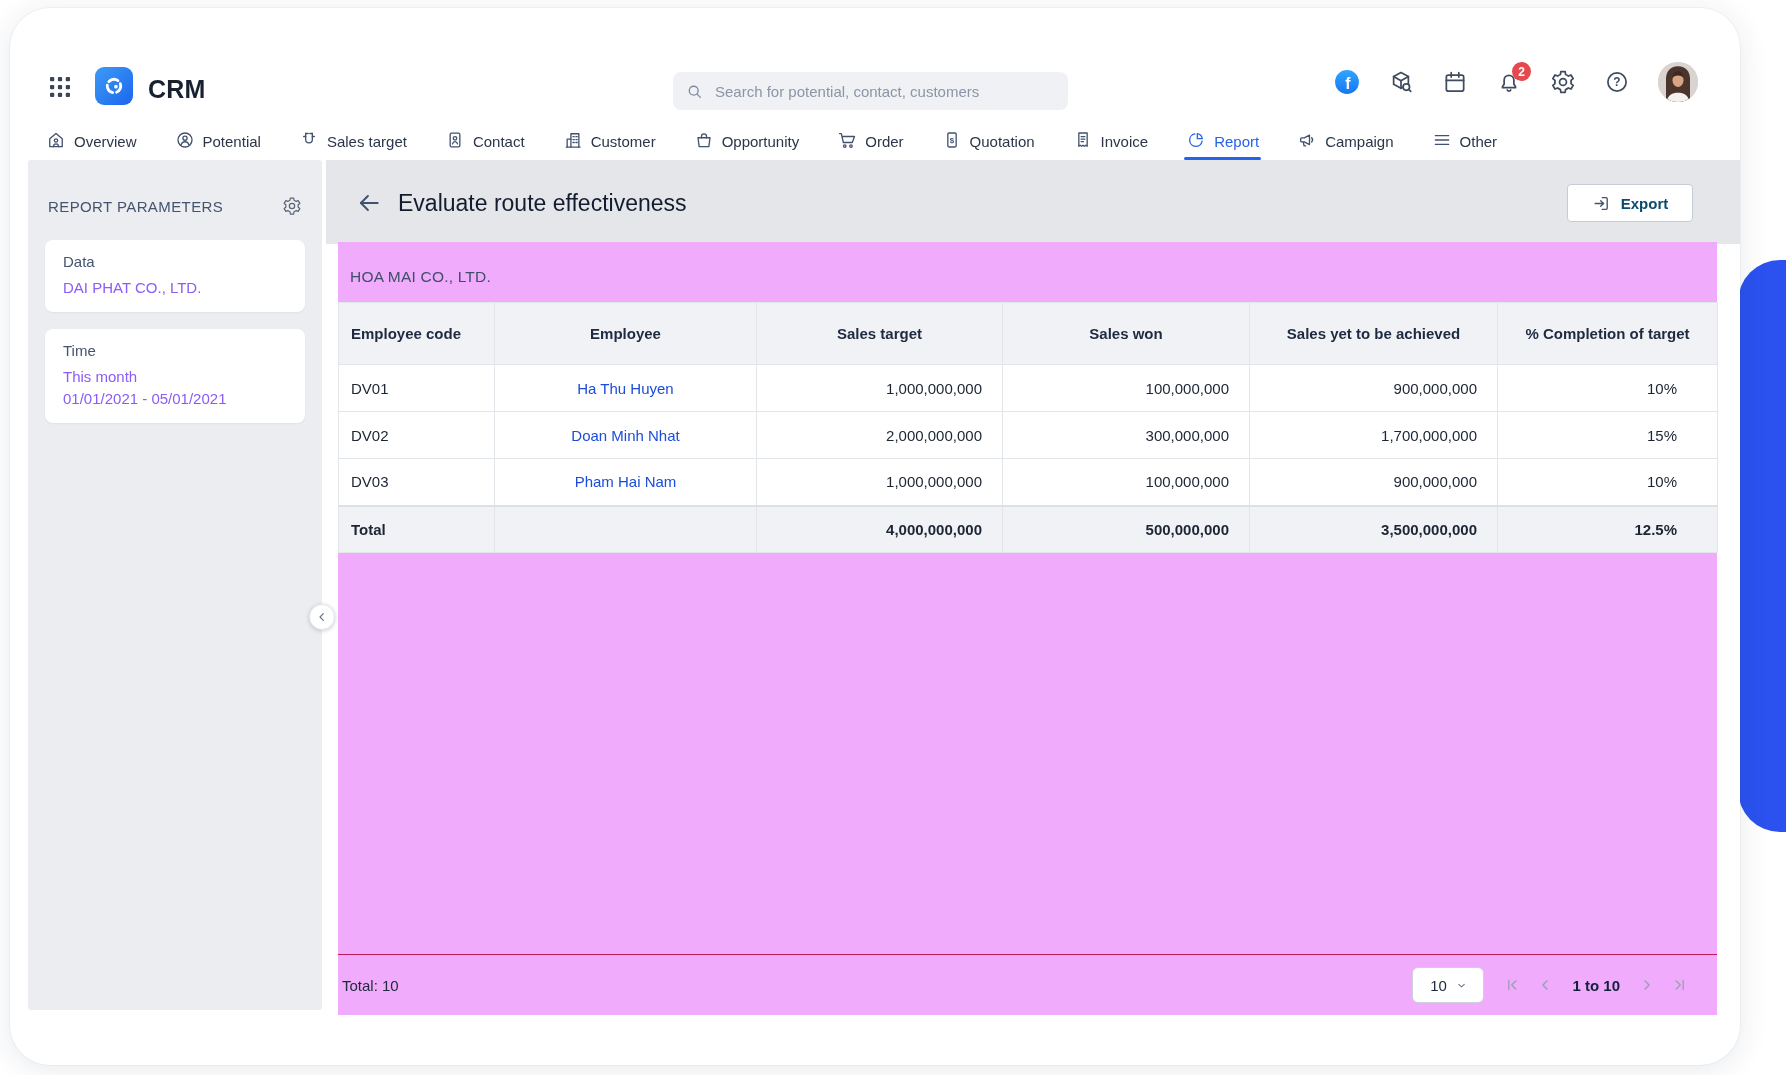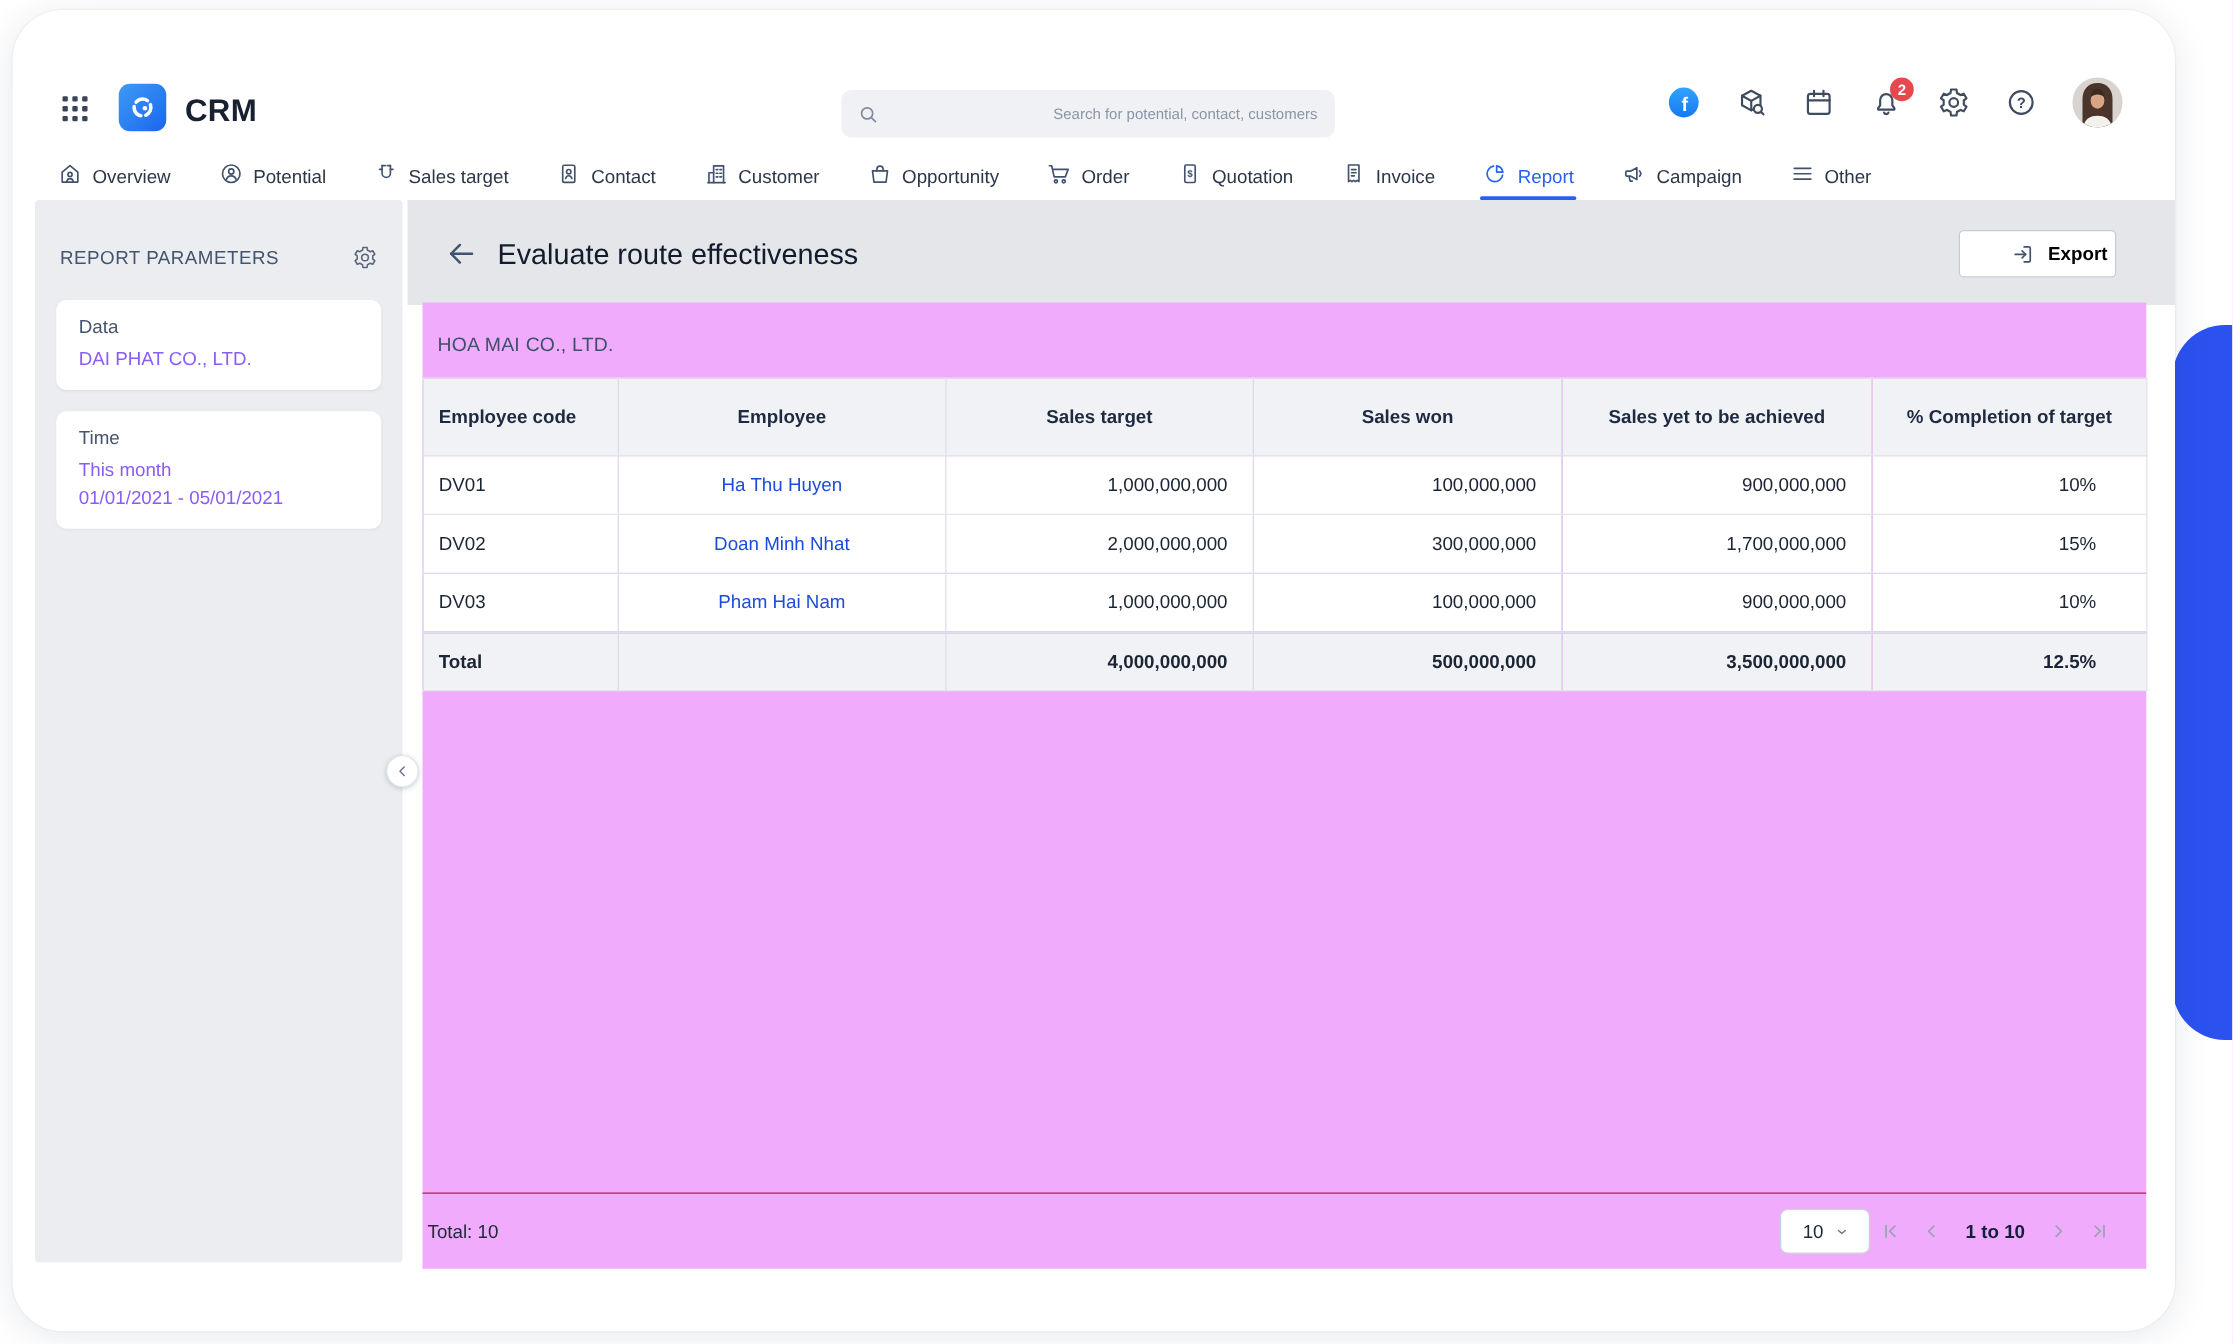--- a/index.html
+++ b/index.html
@@ -13,22 +13,22 @@
           border-radius:40px;overflow:hidden;
           box-shadow:0 4px 30px rgba(23,43,77,.10),0 0 0 1px rgba(23,43,77,.04);}
   
   .grid-icon{position:absolute;left:35px;top:64px;width:30px;height:30px;color:#3a4555;cursor:pointer;}
   .app-logo{position:absolute;left:85px;top:59px;width:38px;height:38px;border-radius:9px;
             background:linear-gradient(135deg,#3d9bf5,#1b66ee);display:flex;align-items:center;justify-content:center;}
   .app-name{position:absolute;left:138px;top:67px;font-size:25px;font-weight:700;color:#17212f;letter-spacing:.2px;}
   .search{position:absolute;left:663px;top:64px;width:395px;height:38px;background:#f0f1f4;border-radius:8px;
           display:flex;align-items:center;padding:0 12px;box-sizing:border-box;gap:9px;}
   .search svg{flex:0 0 auto;color:#7f8aa0;}
-  .search input{border:0;background:transparent;outline:none;flex:1;font-size:12px;color:#33415b;
-                font-family:inherit;text-align:right;}
+  .search input{border:0;background:transparent;outline:none;flex:1;font-size:15px;color:#33415b;
+                font-family:inherit;}
   .search input::placeholder{color:#8b95a7;}
   .topbar-right{position:absolute;right:42px;top:52px;height:44px;display:flex;align-items:center;gap:28px;}
   .top-icon{position:relative;width:26px;height:26px;display:flex;align-items:center;justify-content:center;
             color:#3f4b5e;background:none;border:0;padding:0;cursor:pointer;}
   .top-icon svg{width:26px;height:26px;}
   .badge{position:absolute;top:-7px;right:-9px;min-width:19px;height:19px;border-radius:10px;
          background:var(--badge,#e5484d);color:#fff;font-size:12px;font-weight:700;
          display:flex;align-items:center;justify-content:center;padding:0 3px;box-sizing:border-box;}
   .avatar{width:40px;height:40px;border-radius:50%;overflow:hidden;flex:0 0 auto;cursor:pointer;
           background:#d9d4cf;}
@@ -54,42 +54,42 @@
   .param-line{font-size:15px;color:#8b5cf6;line-height:22px;}
   .collapse-btn{position:absolute;left:299px;top:596px;width:26px;height:26px;border-radius:50%;background:#fff;
                 border:1px solid #e3e6ea;box-shadow:0 1px 4px rgba(23,43,77,.22);display:flex;align-items:center;
                 justify-content:center;color:#6b7586;cursor:pointer;padding:0;}
   
   .band{position:absolute;left:316px;top:152px;right:0;height:84px;background:#e4e6ea;}
   .band-inner{position:absolute;left:30px;right:47px;top:18px;height:50px;display:flex;align-items:center;}
   .back-btn{width:26px;height:26px;color:#42526e;background:none;border:0;padding:0;cursor:pointer;}
   .page-title{margin-left:16px;font-size:23px;font-weight:500;color:#121c2e;}
   .export-btn{margin-left:auto;width:126px;height:38px;background:#fff;border:1px solid #c6ccd6;border-radius:4px;
-              display:flex;align-items:center;justify-content:flex-end;gap:10px;font-size:15px;font-weight:600;
-              color:#000000;cursor:pointer;font-family:inherit;}
+              display:flex;align-items:center;justify-content:center;gap:10px;font-size:15px;font-weight:600;
+              color:#0c4a6e;cursor:pointer;font-family:inherit;}
   .export-btn svg{color:#42526e;}
   
   .content{position:absolute;left:328px;top:234px;right:23px;bottom:50px;background:#f0abfc;}
   .company{margin:26px 0 0 12px;font-size:15.5px;font-weight:500;color:#3f4f68;letter-spacing:.2px;}
   .report-table{border-collapse:collapse;table-layout:fixed;width:1379px;margin-top:16px;font-size:15px;}
   .report-table th,.report-table td{border:1px solid #e2e5ea;padding:0 20px;box-sizing:border-box;
         overflow:hidden;white-space:nowrap;background:#fff;color:#1b2534;}
   .report-table thead th{background:#f1f2f5;font-weight:700;color:#1e2a40;height:62px;}
   .report-table tbody td{height:47px;}
   .al{text-align:left;padding-left:12px !important;}
   .ac{text-align:center;}
   .ar{text-align:right;}
   .pct{padding-right:40px !important;}
   tr.total-row td{background:#f1f2f5;font-weight:700;border-top:2px solid #dde0e6;}
   a.emp-link{color:var(--link,#1b4dd8);text-decoration:none;}
   
   .tfooter{position:absolute;left:0;right:0;bottom:0;height:60px;border-top:1px solid #be185d;
            display:flex;align-items:center;justify-content:space-between;}
   .total-label{margin-left:4px;font-size:15px;color:#212b3b;}
-  .pager-zone{display:flex;align-items:center;gap:6px;padding-right:27px;}
+  .pager-zone{display:flex;align-items:center;gap:18px;padding-right:27px;}
   .page-size{width:72px;height:36px;border:1px solid #cbd1da;border-radius:6px;background:#fff;display:flex;
              align-items:center;justify-content:center;gap:9px;font-size:15px;color:#1d2839;cursor:pointer;
              font-family:inherit;}
   .page-size svg{color:#6b778c;}
   .pager{display:flex;align-items:center;gap:10px;}
   .pg-btn{width:22px;height:22px;display:flex;align-items:center;justify-content:center;color:#98a1b0;
           background:none;border:0;padding:0;cursor:pointer;}
   .range{font-size:15px;font-weight:700;color:#13203a;margin:0 6px;}
 </style>
 </head>

